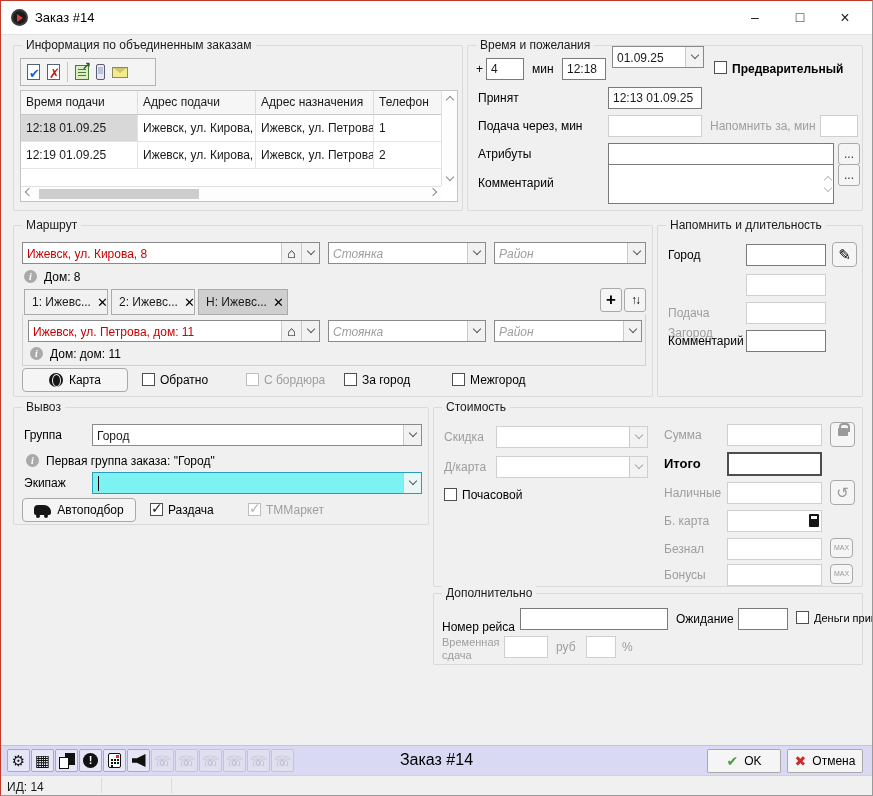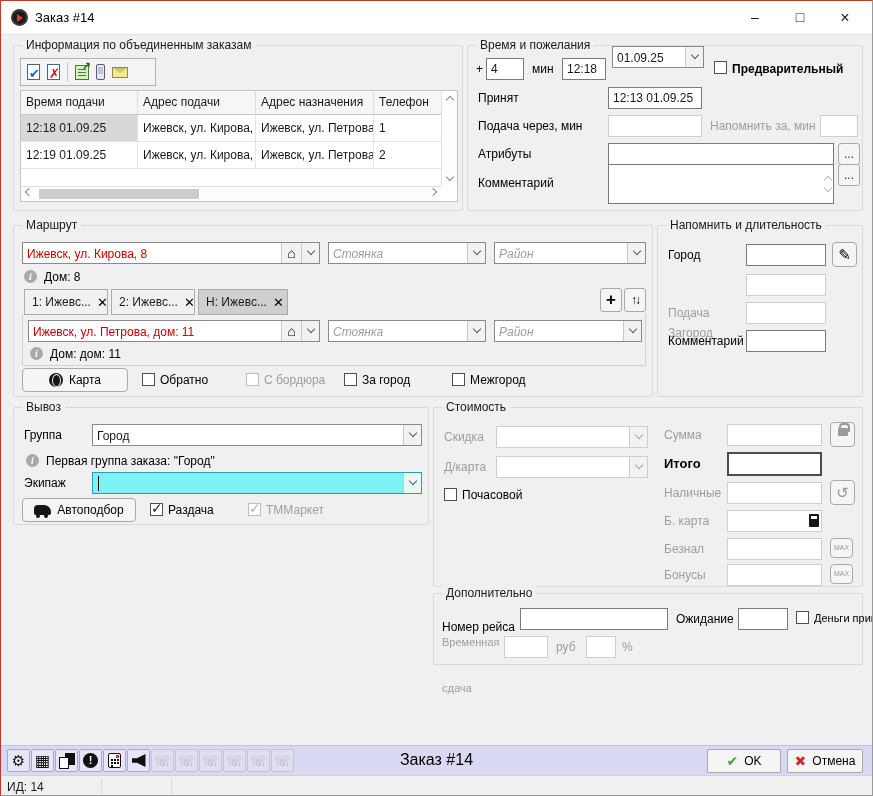--- a/index.html
+++ b/index.html
@@ -375,21 +375,21 @@
   <div class="grp" style="left:432px; top:592px; width:430px; height:72px;">
     <span class="cap">Дополнительно</span>
     <span class="lbl" style="left:8px; top:26px;">Номер рейса</span>
     <div class="inp" style="left:86px; top:14px; width:148px;"></div>
     <span class="lbl" style="left:242px; top:18px;">Ожидание</span>
     <div class="inp" style="left:304px; top:14px; width:50px;"></div>
     <span class="cb" style="left:362px; top:17px;"></span>
     <span class="lbl" style="left:380px; top:18px; font-size:11px;">Деньги приняты</span>
 
     <span class="lbl gray" style="left:8px; top:42px; font-size:11px;">Временная</span>
-    <span class="lbl gray" style="left:8px; top:55px; font-size:11px;margin-top:33px;">сдача</span>
+    <span class="lbl gray" style="left:8px; top:55px; font-size:11px;">сдача</span>
     <div class="inp dis" style="left:70px; top:42px; width:44px;"></div>
     <span class="lbl gray" style="left:122px; top:46px;">руб</span>
     <div class="inp dis" style="left:152px; top:42px; width:30px;"></div>
     <span class="lbl gray" style="left:188px; top:46px;">%</span>
   </div>
 
   <div class="footer">
     <div class="fbtn" style="left:6px;">
         <span style="font-size:15px; color:#111;">⚙</span>
       </div>

